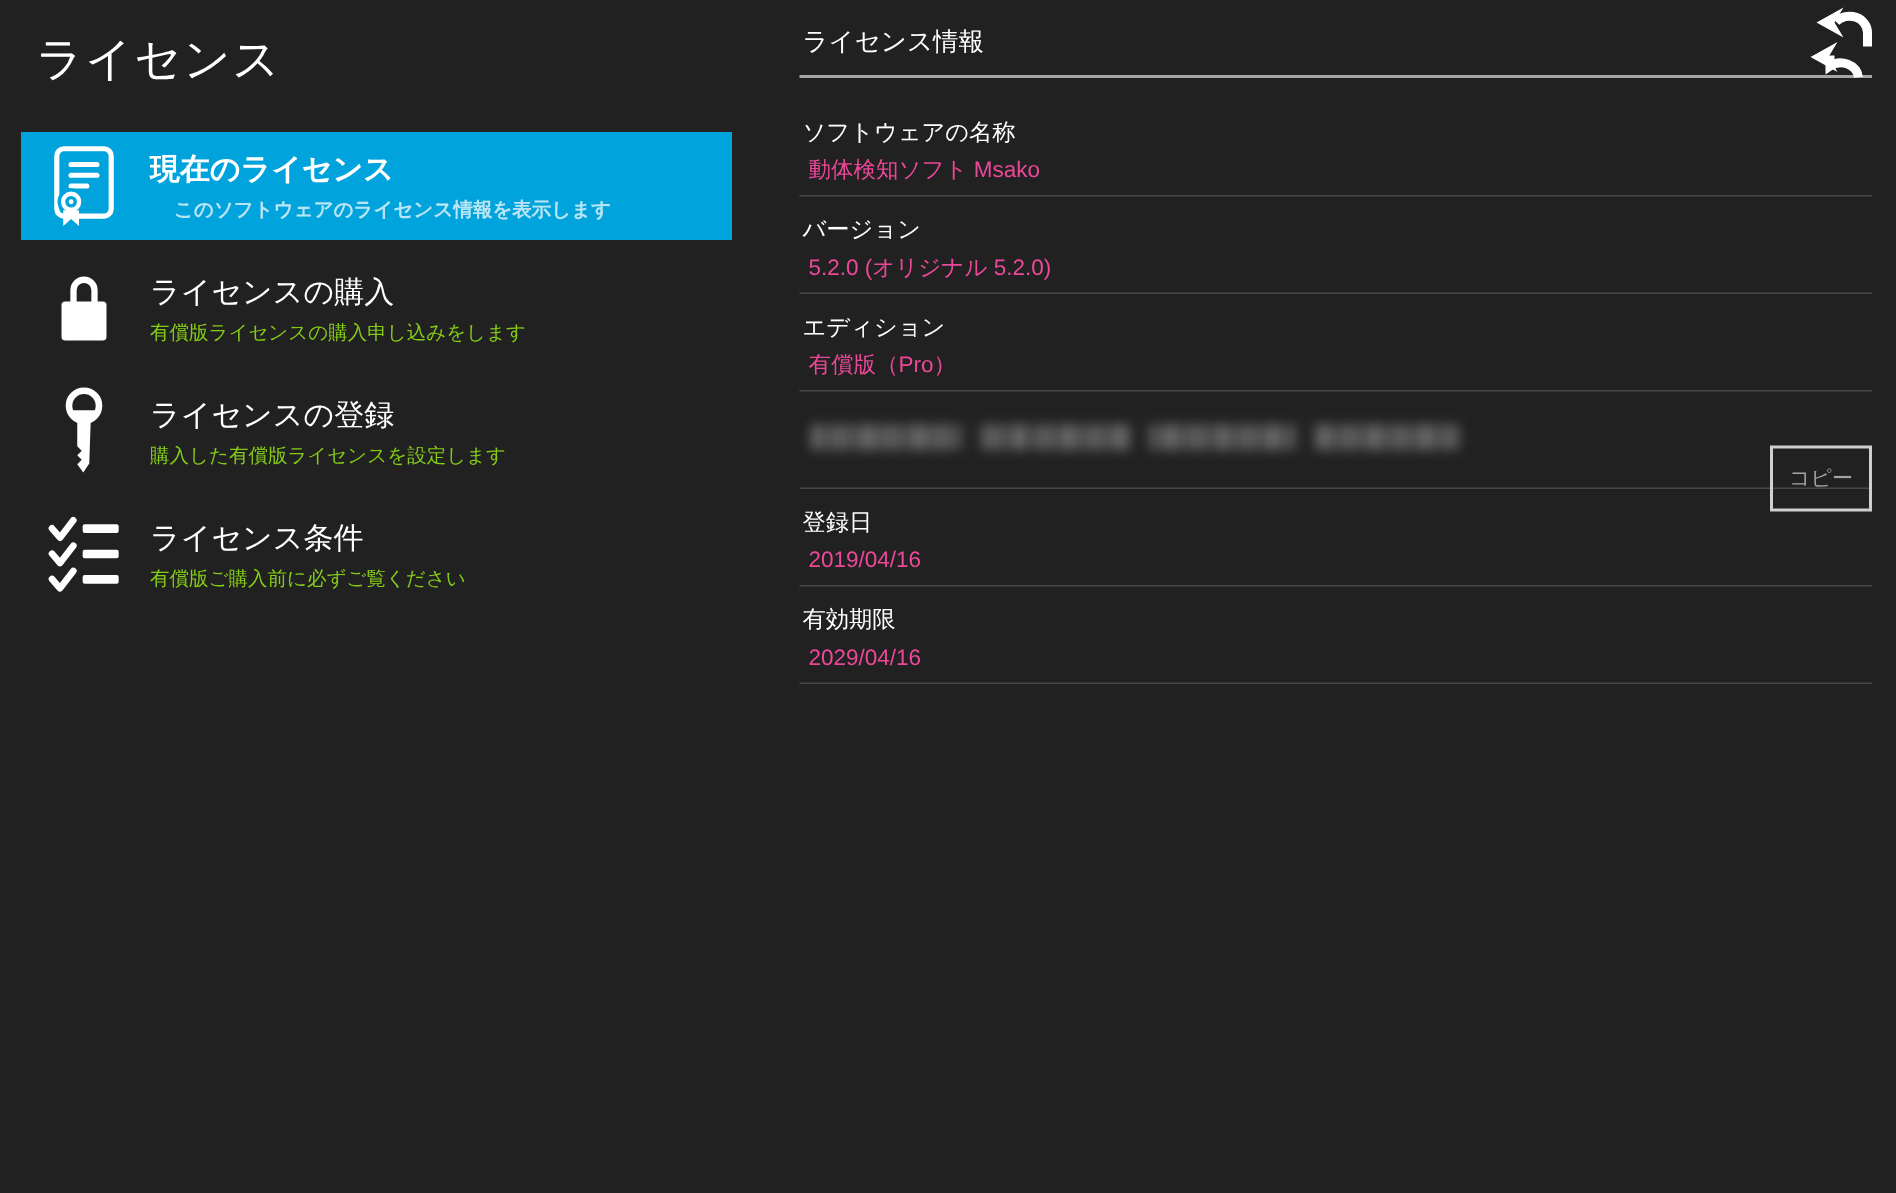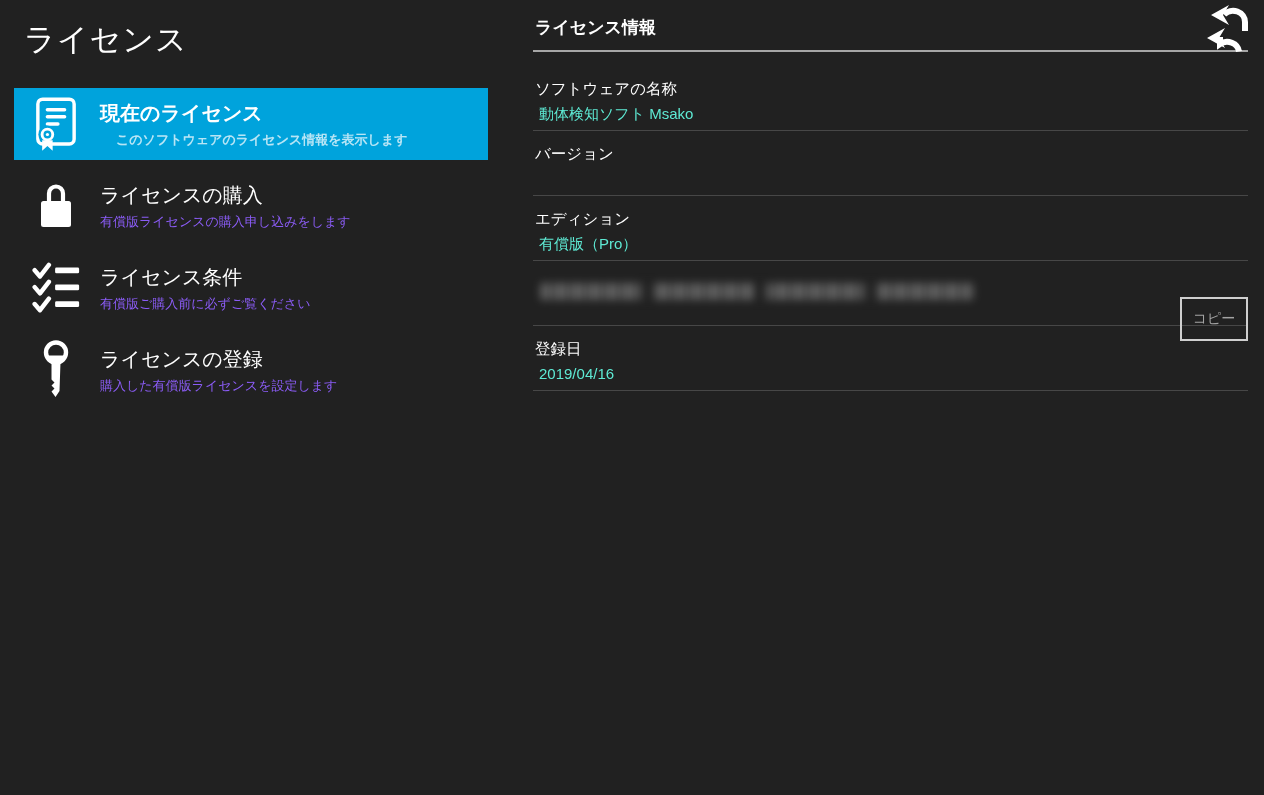--- a/index.html
+++ b/index.html
@@ -25,46 +25,46 @@
     cursor: pointer;
   }
   .menu-item.selected { background: var(--accent, #00a3dc); font-weight: bold; }
   .mi-icon {
     width: 48px; margin-left: 18px; margin-right: 20px;
     display: flex; justify-content: center; align-items: center;
     flex: none;
   }
   .mi-text { display: flex; flex-direction: column; }
   .mi-title { font-size: 20px; color: #ffffff; line-height: 24px; }
-  .mi-desc { font-size: 13px; color: #8b5cf6; margin-top: 7px; line-height: 15px; }
+  .mi-desc { font-size: 13px; color: #84cc16; margin-top: 7px; line-height: 15px; }
   .menu-item.selected .mi-desc { color: rgba(255,255,255,0.72); margin-left: 16px; }
 
   
   .panel { position: absolute; left: 533px; top: 0; width: 715px; }
   .panel-header {
     position: relative;
     padding: 16px 0 11px 2px;
     border-bottom: 2px solid #a6a6a6;
   }
-  .panel-title { font-size: 17px; font-weight: 700; color: #ffffff; }
+  .panel-title { font-size: 17px; font-weight: 400; color: #ffffff; }
   .refresh-btn {
     position: absolute; right: -6px; top: 2px;
     width: 50px; height: 56px;
     cursor: pointer; z-index: 2;
     display: flex; align-items: center; justify-content: center;
   }
   .rows { padding-top: 14px; }
   .row {
     position: relative;
     height: 65px;
     padding: 13px 0 0 2px;
     border-bottom: 1px solid #474747;
   }
   .row-label { font-size: 15.5px; font-weight: 400; color: #ffffff; line-height: 19px; }
-  .row-value { font-size: 15px; color: #5eead4; margin-top: 7px; margin-left: 4px; line-height: 18px; }
+  .row-value { font-size: 15px; color: #ec4899; margin-top: 7px; margin-left: 4px; line-height: 18px; }
 
   
   .blur-bar {
     position: relative;
     filter: blur(4px);
     border-radius: 2px;
     background-image: repeating-linear-gradient(90deg,
       #8f8f8f 0 3px, #3d3d3d 3px 6px, #a0a0a0 6px 8px,
       #303030 8px 12px, #7a7a7a 12px 15px, #262626 15px 17px);
   }
@@ -125,46 +125,46 @@
           </svg>
         </span>
         <div class="mi-text">
           <div class="mi-title">ライセンスの購入</div>
           <div class="mi-desc">有償版ライセンスの購入申し込みをします</div>
         </div>
       </div>
 
       <div class="menu-item">
         <span class="mi-icon">
+          <svg width="40" height="62" viewBox="0 0 40 62">
+            <circle cx="20" cy="13.5" r="10" fill="none" stroke="#fff" stroke-width="4.4"></circle>
+            <path d="M11 16.5 A 9.3 9.3 0 0 0 29 16.5 Z" fill="#fff"></path>
+            <path d="M15.5 23 L24.5 23 L23.5 52 L19.5 58 L15.5 52.5 L18.5 49.5 L15.5 46.5 L18.5 43.5 L15.5 40.5 Z" fill="#fff"></path>
+          </svg>
+        </span>
+        <div class="mi-text">
+          <div class="mi-title">ライセンスの登録</div>
+          <div class="mi-desc">購入した有償版ライセンスを設定します</div>
+        </div>
+      </div>
+
+      <div class="menu-item">
+        <span class="mi-icon">
           <svg width="54" height="58" viewBox="0 0 54 58">
             <path d="M3 9 l6 7 l10 -13" fill="none" stroke="#fff" stroke-width="5" stroke-linecap="round" stroke-linejoin="round"></path>
             <rect x="26" y="6" width="27" height="6.5" rx="1.5" fill="#fff"></rect>
             <path d="M3 28 l6 7 l10 -13" fill="none" stroke="#fff" stroke-width="5" stroke-linecap="round" stroke-linejoin="round"></path>
             <rect x="26" y="25" width="27" height="6.5" rx="1.5" fill="#fff"></rect>
             <path d="M3 47 l6 7 l10 -13" fill="none" stroke="#fff" stroke-width="5" stroke-linecap="round" stroke-linejoin="round"></path>
             <rect x="26" y="44" width="27" height="6.5" rx="1.5" fill="#fff"></rect>
           </svg>
         </span>
         <div class="mi-text">
           <div class="mi-title">ライセンス条件</div>
           <div class="mi-desc">有償版ご購入前に必ずご覧ください</div>
-        </div>
-      </div>
-
-      <div class="menu-item">
-        <span class="mi-icon">
-          <svg width="40" height="62" viewBox="0 0 40 62">
-            <circle cx="20" cy="13.5" r="10" fill="none" stroke="#fff" stroke-width="4.4"></circle>
-            <path d="M11 16.5 A 9.3 9.3 0 0 0 29 16.5 Z" fill="#fff"></path>
-            <path d="M15.5 23 L24.5 23 L23.5 52 L19.5 58 L15.5 52.5 L18.5 49.5 L15.5 46.5 L18.5 43.5 L15.5 40.5 Z" fill="#fff"></path>
-          </svg>
-        </span>
-        <div class="mi-text">
-          <div class="mi-title">ライセンスの登録</div>
-          <div class="mi-desc">購入した有償版ライセンスを設定します</div>
         </div>
       </div>
 
     </nav>
   </aside>
 
   <main class="panel">
 
     <div class="panel-header">
       <h2 class="panel-title">ライセンス情報</h2>
@@ -180,35 +180,40 @@
 
     <div class="rows">
 
       <div class="row">
         <div class="row-label">ソフトウェアの名称</div>
         <div class="row-value">動体検知ソフト Msako</div>
       </div>
 
       <div class="row">
         <div class="row-label">バージョン</div>
+        <div class="row-value">5.2.0 (オリジナル 5.2.0)</div>
       </div>
 
       <div class="row">
         <div class="row-label">エディション</div>
         <div class="row-value">有償版（Pro）</div>
       </div>
 
       <div class="row">
         <div class="blur-bar long"></div>
         <button class="copy-btn">コピー</button>
       </div>
 
       <div class="row">
         <div class="row-label">登録日</div>
         <div class="row-value">2019/04/16</div>
       </div>
 
+      <div class="row">
+        <div class="row-label">有効期限</div>
+        <div class="row-value">2029/04/16</div>
+      </div>
 
 
     </div>
   </main>
 
 </div>
 
 </body></html>

